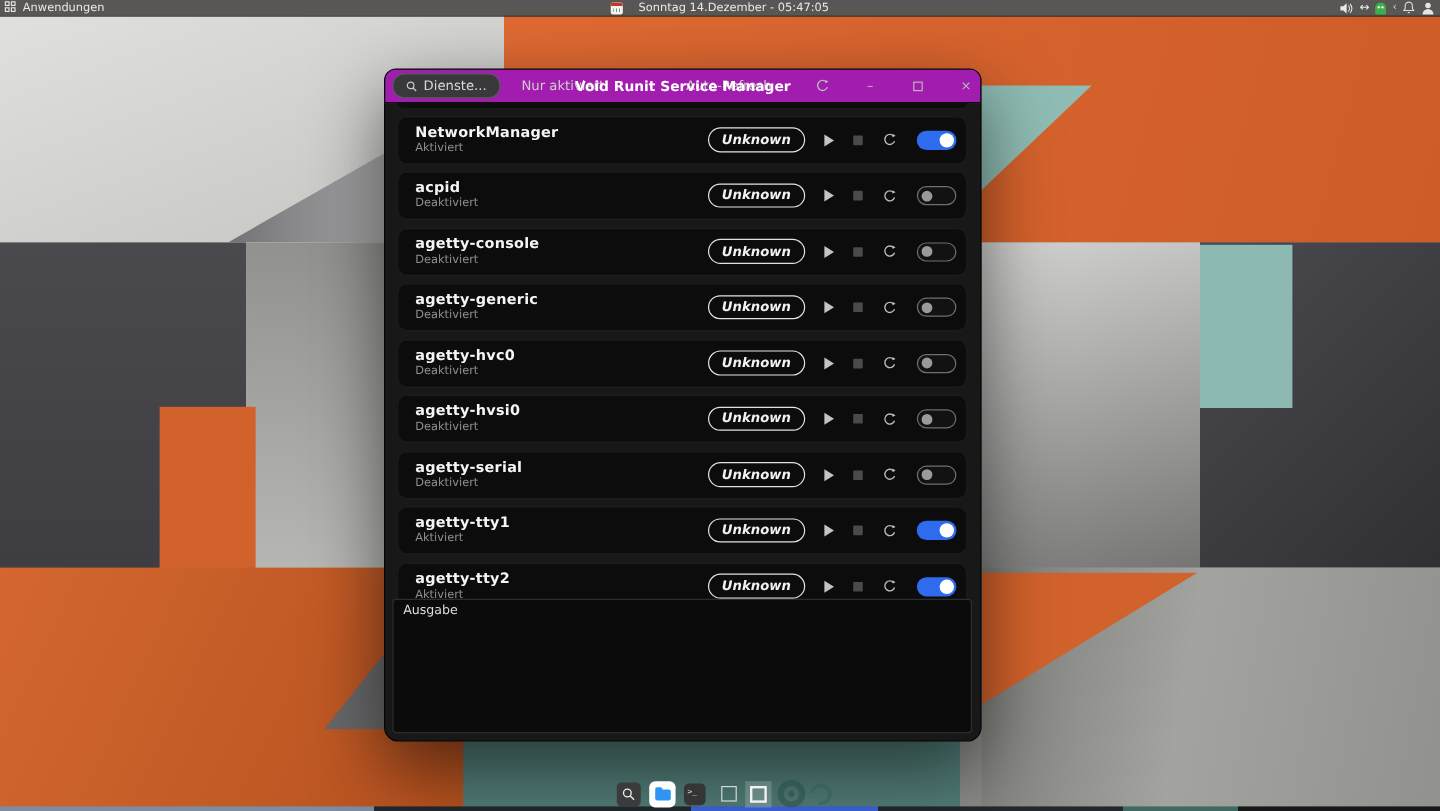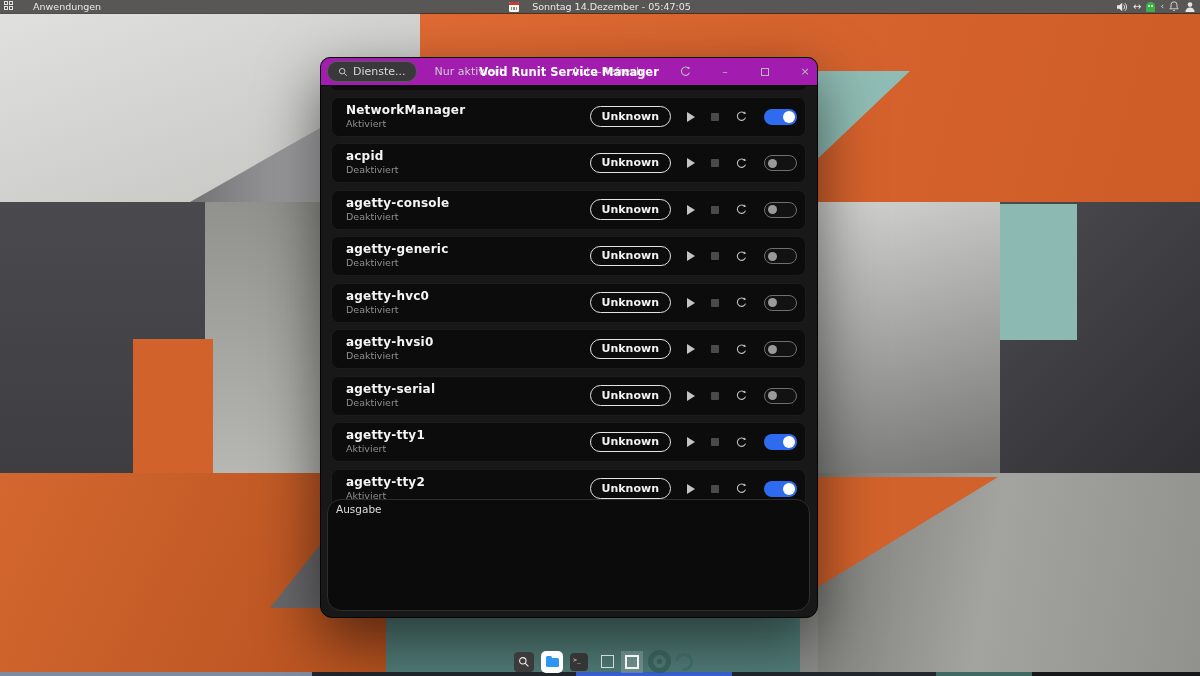--- a/index.html
+++ b/index.html
@@ -28,21 +28,21 @@
   .wp-light-br{left:818px;top:473px;width:382px;height:203px;background:linear-gradient(100deg,#7b7b77,#a3a39f 45%,#91918d);}
   .wp-orange-tri-br{left:818px;top:477px;width:180px;height:110px;background:#d2622b;
                     clip-path:polygon(0 0,100% 0,0 100%);}
   .wp-bottom-strip{left:0;top:672px;width:1200px;height:4px;
     background:linear-gradient(90deg,#7e8ca0 0 26%,#23282e 26% 48%,#3c64da 48% 61%,#23282e 61% 78%,#3f6a64 78% 86%,#16181a 86% 100%);}
 
   
   .top-panel{position:absolute;left:0;top:0;width:1200px;height:13px;
     background:rgba(58,56,53,0.62);border-bottom:1px solid rgba(0,0,0,0.35);
     display:flex;align-items:center;color:#e9e9e6;font-size:9.5px;z-index:30;}
-  .tp-left{display:flex;align-items:flex-start;gap:20px;padding-left:4px;}
+  .tp-left{display:flex;align-items:flex-start;gap:6px;padding-left:4px;}
   .grid-icon{display:grid;grid-template-columns:4px 4px;grid-template-rows:4px 4px;gap:1px;}
   .grid-icon span{border:1px solid #e3e3e0;box-sizing:border-box;}
   .tp-center{position:absolute;left:0;right:0;top:0;height:13px;display:flex;justify-content:center;align-items:center;gap:13px;}
   .cal-icon{width:10px;height:10px;background:#f5f5f2;border-radius:1.5px;position:relative;overflow:hidden;}
   .cal-icon:before{content:"";position:absolute;left:0;top:0;right:0;height:3px;background:#c43b2e;}
   .cal-icon:after{content:"";position:absolute;left:2px;top:5px;width:6px;height:3px;
     background:repeating-linear-gradient(90deg,#8b8b88 0 1px,transparent 1px 2.5px);}
   .tp-right{position:absolute;right:4px;top:0;height:13px;display:flex;align-items:center;gap:5px;}
   .arrows-glyph{font-size:10px;color:#e8e8e5;line-height:1;}
   .ghost-icon{width:9px;height:10px;background:#3fae4a;border-radius:4.5px 4.5px 1px 1px;position:relative;}
@@ -65,35 +65,35 @@
   .max-box{width:8px;height:8px;border:1px solid #b8b8b8;box-sizing:border-box;display:inline-block;}
 
   
   .list{position:absolute;left:10px;right:11px;top:27px;bottom:0;overflow:hidden;}
   .row-sliver{height:5px;background:#0d0d0e;border-radius:0 0 7px 7px;margin-bottom:6.5px;}
   .service-row{height:40px;background:#0c0c0d;border:1px solid #1c1c1d;border-radius:8px;
     margin-bottom:6.5px;box-sizing:border-box;display:flex;align-items:center;padding:0 8px 0 14px;}
   .svc-text{display:flex;flex-direction:column;justify-content:center;gap:2px;min-width:0;}
   .svc-name{color:#f5f5f5;font-weight:bold;font-size:12px;letter-spacing:0.2px;line-height:1.1;}
   .svc-status{color:#8f8f8f;font-size:9.5px;line-height:1.1;}
-  .svc-actions{margin-left:auto;display:flex;align-items:center;gap:16px;}
+  .svc-actions{margin-left:auto;display:flex;align-items:center;gap:16px;font-style:italic;}
   .badge{border:1.5px solid #e3e3e3;border-radius:12px;color:#f2f2f2;font-weight:bold;
     font-size:11px;padding:2.5px 11px;line-height:1.2;white-space:nowrap;}
   .play-btn{width:0;height:0;border-left:8px solid #c4c4c4;border-top:5px solid transparent;border-bottom:5px solid transparent;}
   .stop-btn{width:8px;height:8px;background:#4a4a4a;border-radius:1px;}
   .restart-btn{display:flex;align-items:center;}
   .toggle{width:33px;height:16px;border-radius:8px;position:relative;box-sizing:border-box;}
   .toggle.on{background:#2e6bee;}
   .toggle.on:before{content:"";position:absolute;right:2px;top:2px;width:12px;height:12px;border-radius:50%;background:#ffffff;}
   .toggle.off{background:#121213;border:1px solid #6f6f6f;}
   .toggle.off:before{content:"";position:absolute;left:3px;top:2.5px;width:9px;height:9px;border-radius:50%;background:#9a9a9a;}
 
   
   .output{position:absolute;left:6px;right:7px;bottom:6px;height:112px;background:#0b0b0b;
-    border:1px solid #2d2d2f;border-radius:14px;z-index:5;box-sizing:border-box;}
+    border:1px solid #2d2d2f;border-radius:3px;z-index:5;box-sizing:border-box;}
   .output-label{color:#dcdcdc;font-size:10.5px;padding:3px 0 0 8px;}
 
   
   .dock{position:absolute;left:514px;bottom:3px;display:flex;align-items:center;gap:7px;z-index:25;}
   .dock-btn{display:flex;align-items:center;justify-content:center;border-radius:4px;}
   .db-search{width:20px;height:20px;background:#3b3b3b;}
   .db-folder{width:22px;height:22px;background:#fdfdfd;border-radius:5px;}
   .folder-shape{width:13px;height:9px;background:#2f96f3;border-radius:1.5px;position:relative;margin-top:2px;}
   .folder-shape:before{content:"";position:absolute;left:0;top:-2px;width:6px;height:3px;background:#2f96f3;border-radius:1.5px 1.5px 0 0;}
   .db-term{width:18px;height:18px;background:#353535;color:#e0e0e0;font-size:6.5px;font-family:"DejaVu Sans Mono",monospace;

